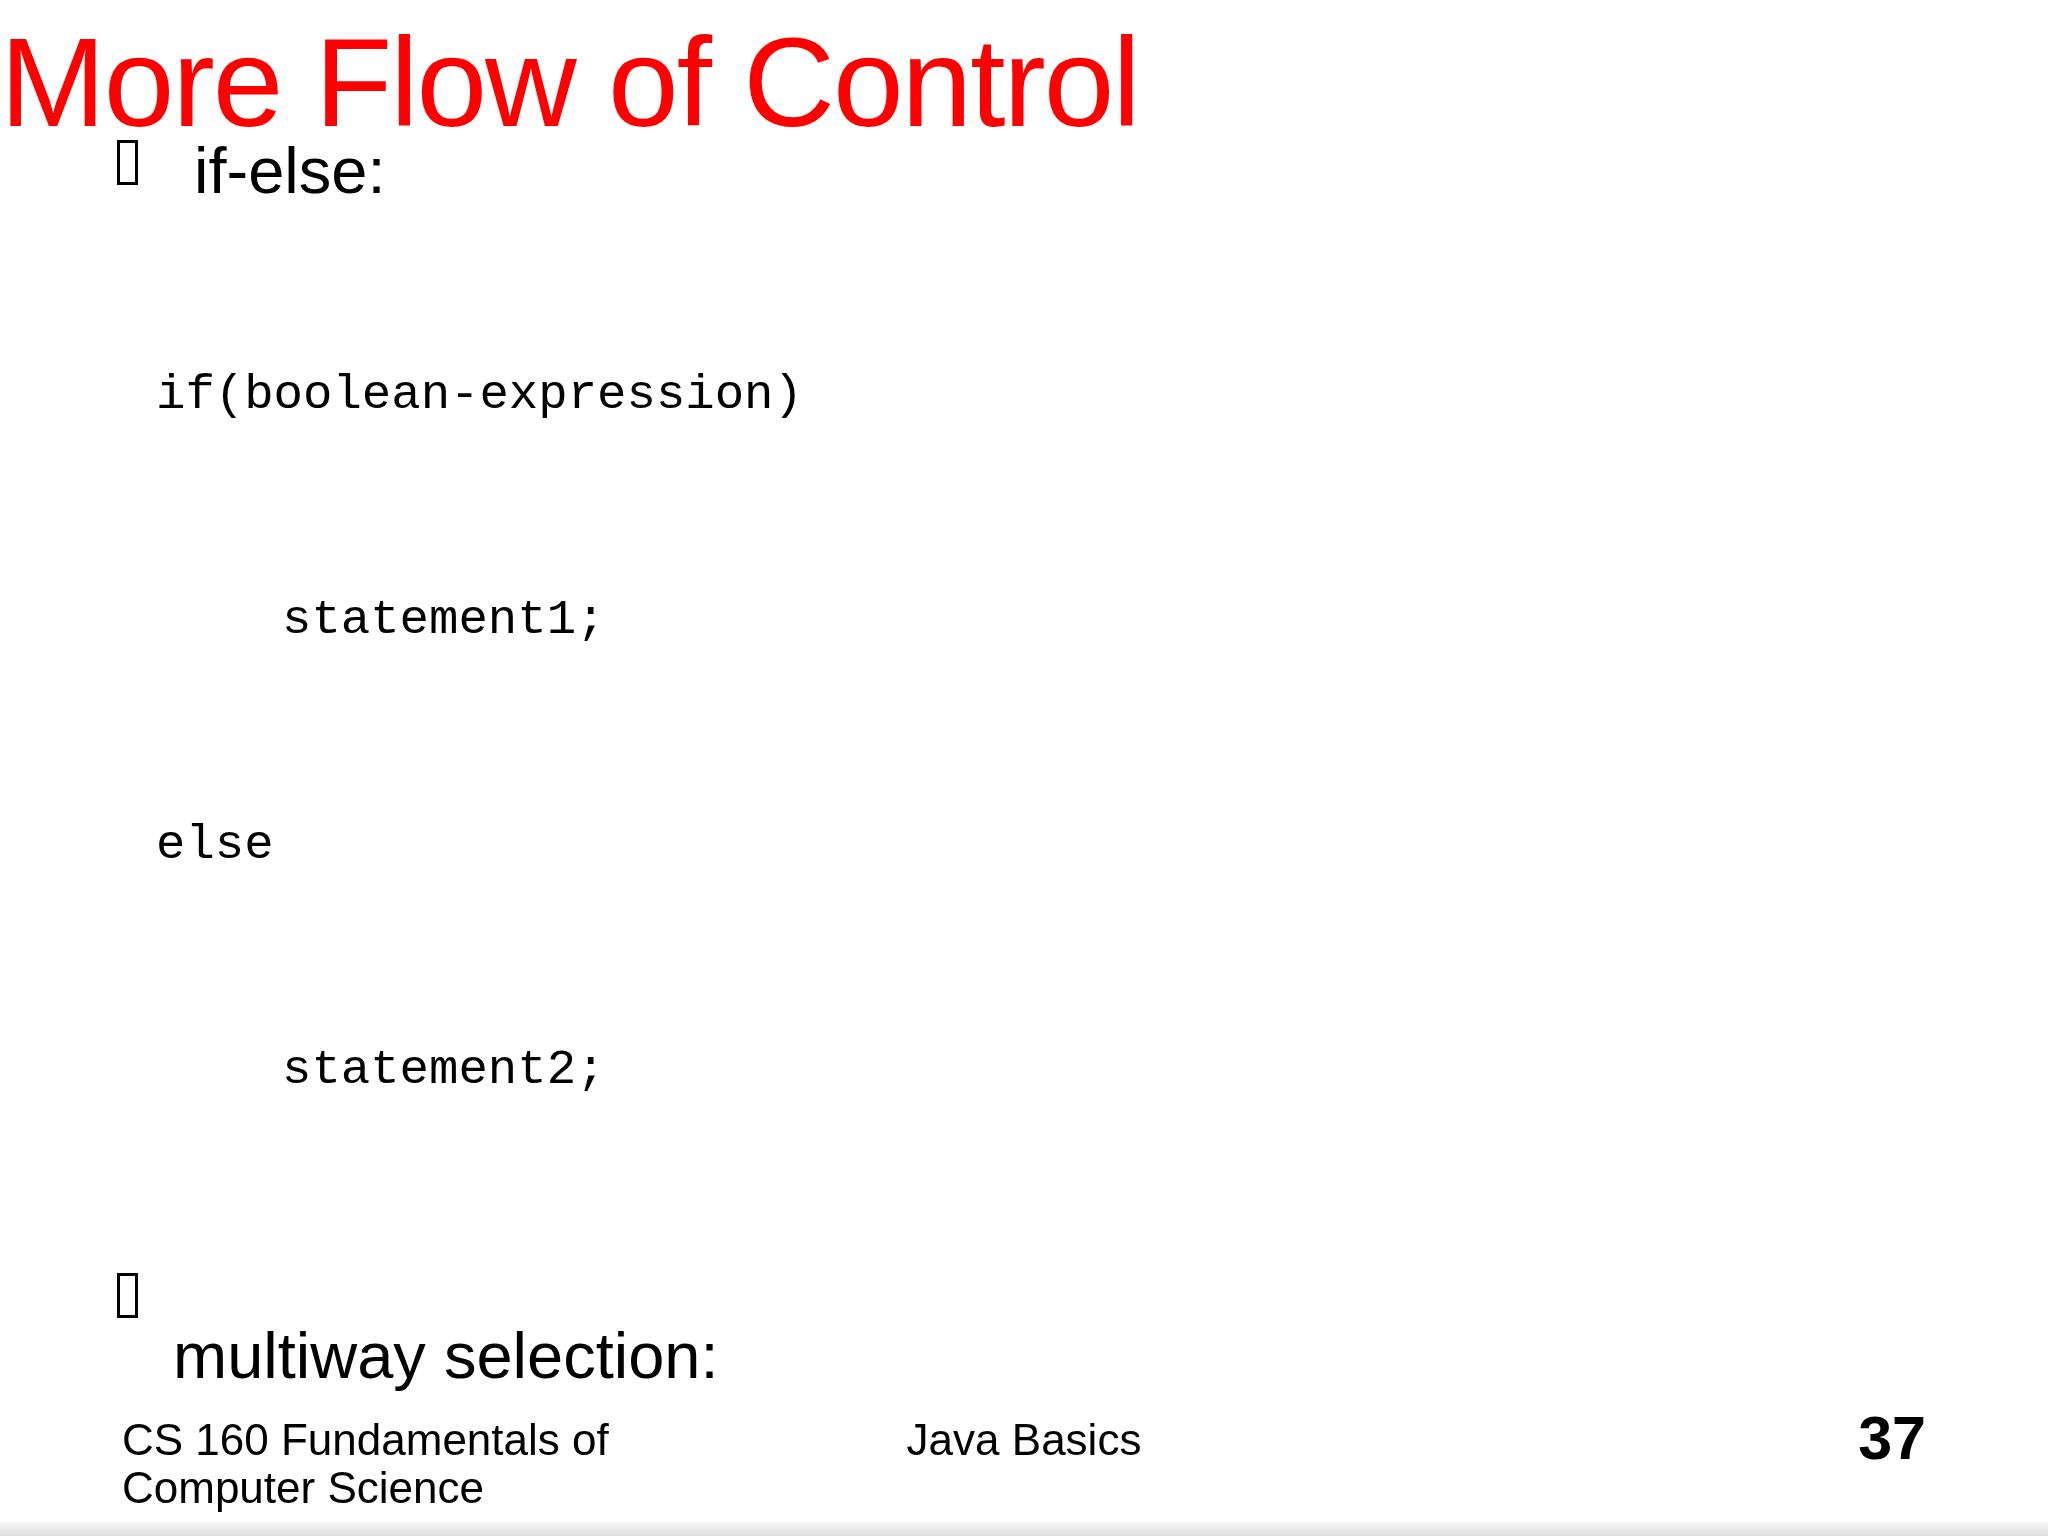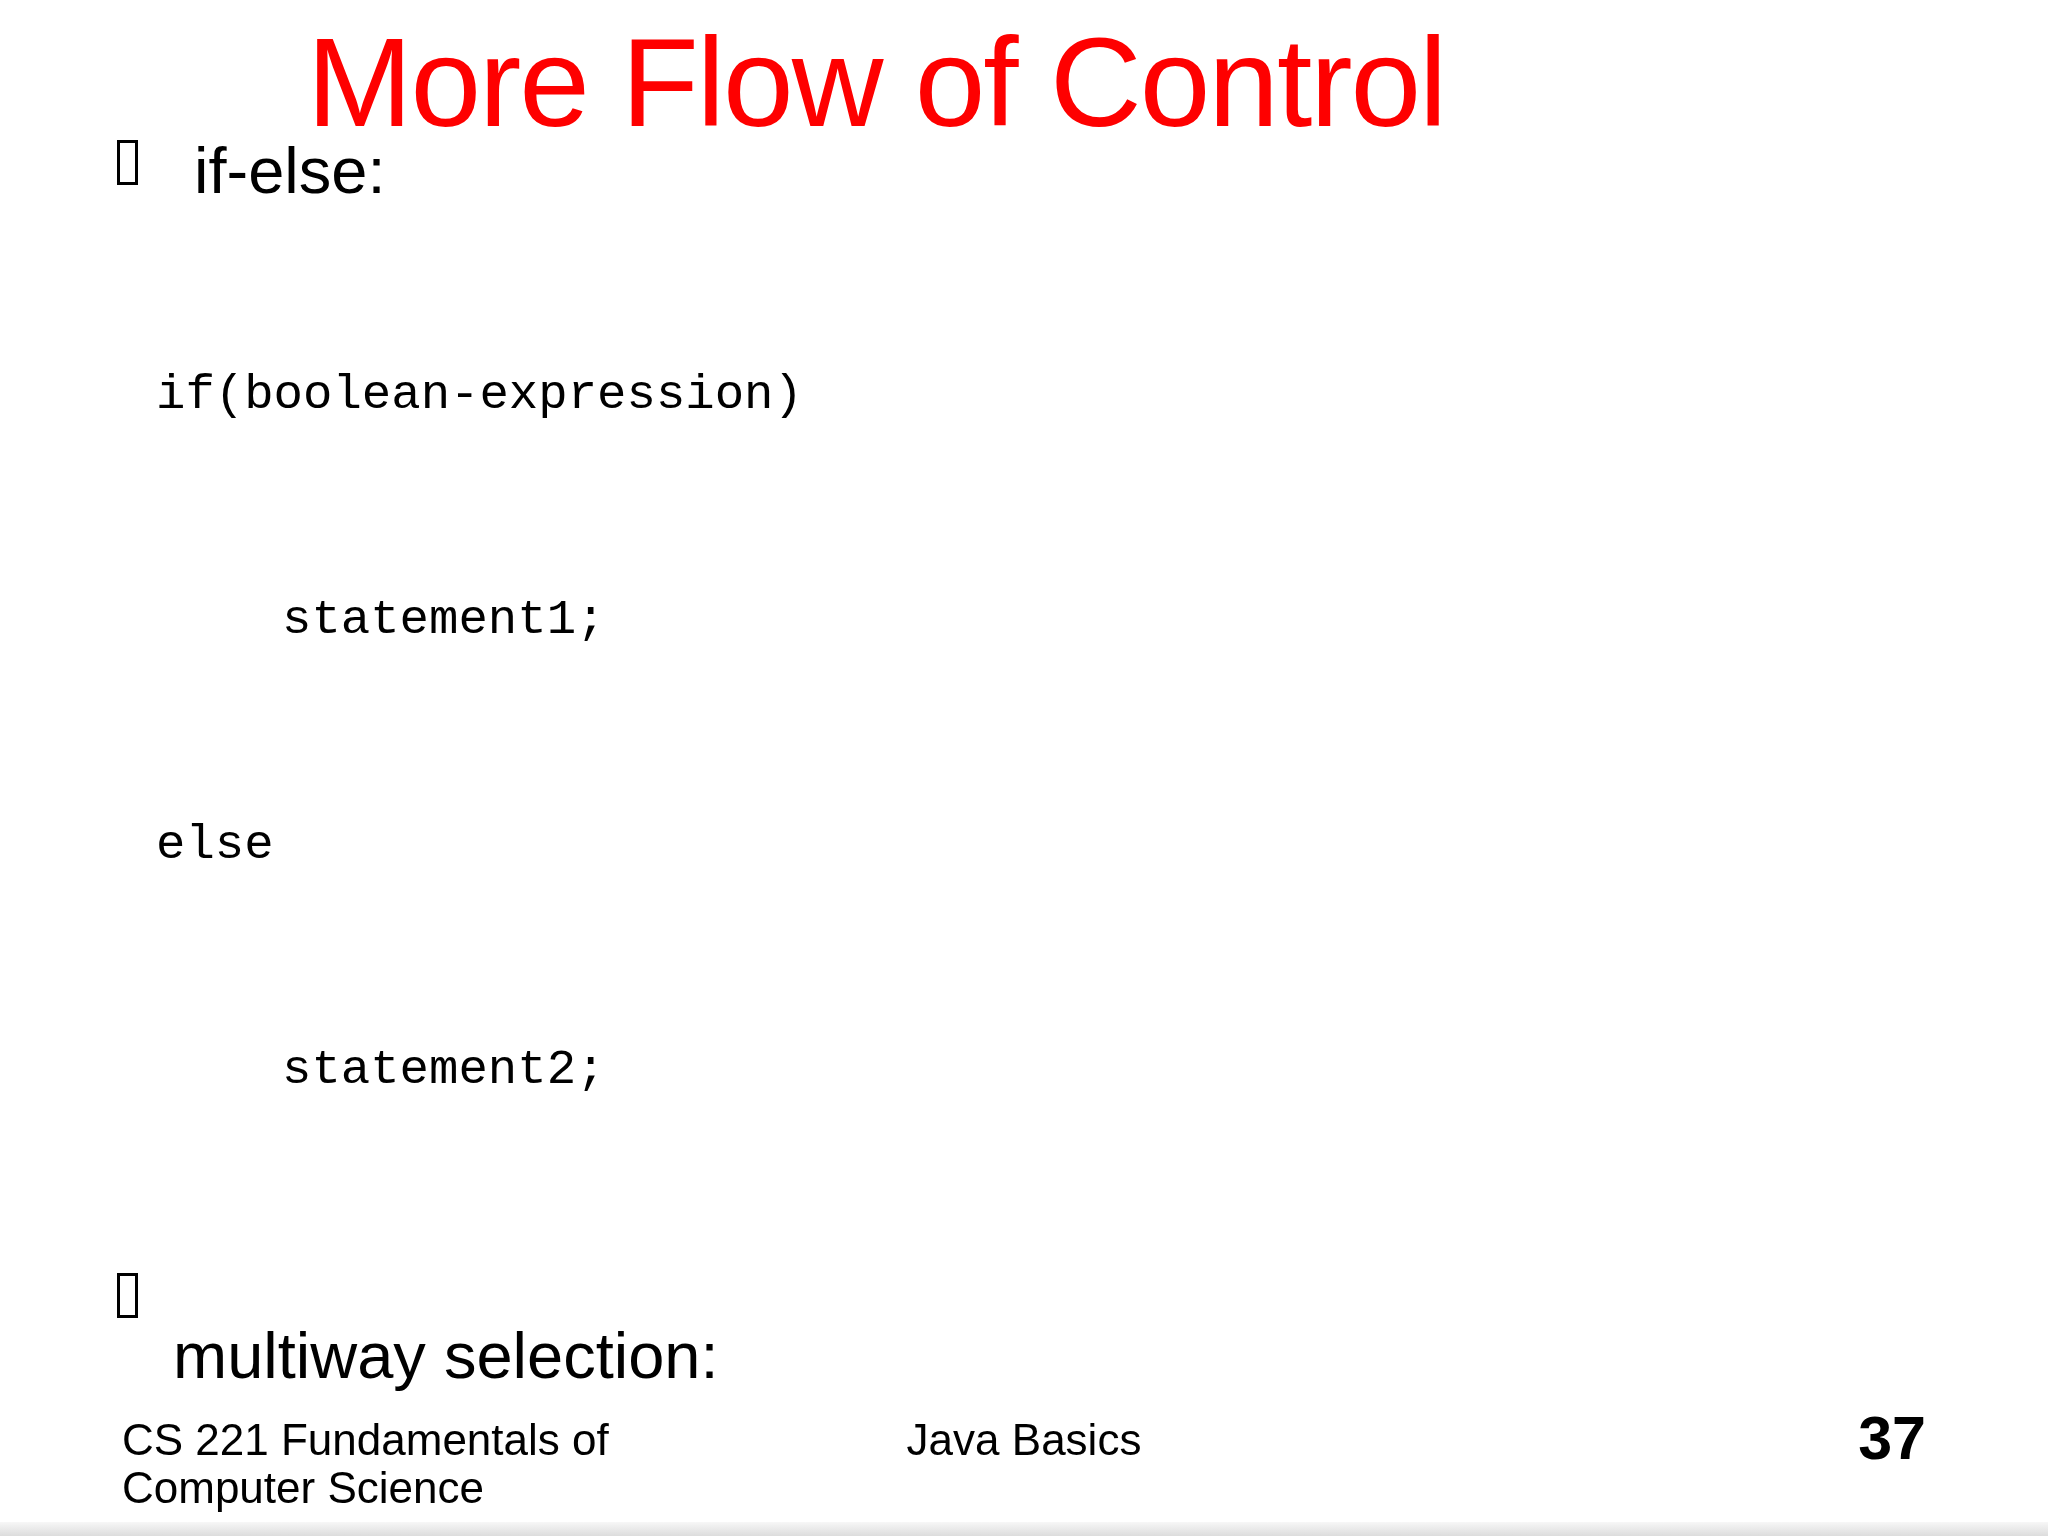--- a/index.html
+++ b/index.html
@@ -9,21 +9,21 @@
     position: relative;
     overflow: hidden;
     font-family: "Liberation Sans", sans-serif;
     color: #000000;
   }
 
   .title {
     position: absolute;
     top: 16px; left: 0;
     width: 1752px;
-    text-align: center;
+    text-align: left;
     font-size: 127px;
     line-height: 1.05;
     font-weight: 400;
     letter-spacing: -2px;
     white-space: nowrap;
   }
 
   .content {
     position: absolute;
     left: 73px; top: 133px;
@@ -121,21 +121,21 @@
     
     
     
     
     
   </div>
 
 </div>
 
 <div class="footer-course">
-  <div>CS 221 Fundamentals of</div>
+  <div>CS 160 Fundamentals of</div>
   <div>Computer Science</div>
 </div>
 
 <div class="footer-section">Java Basics</div>
 
 <div class="footer-page">37</div>
 
 <div class="bottom-edge"></div>
 
 </body></html>

